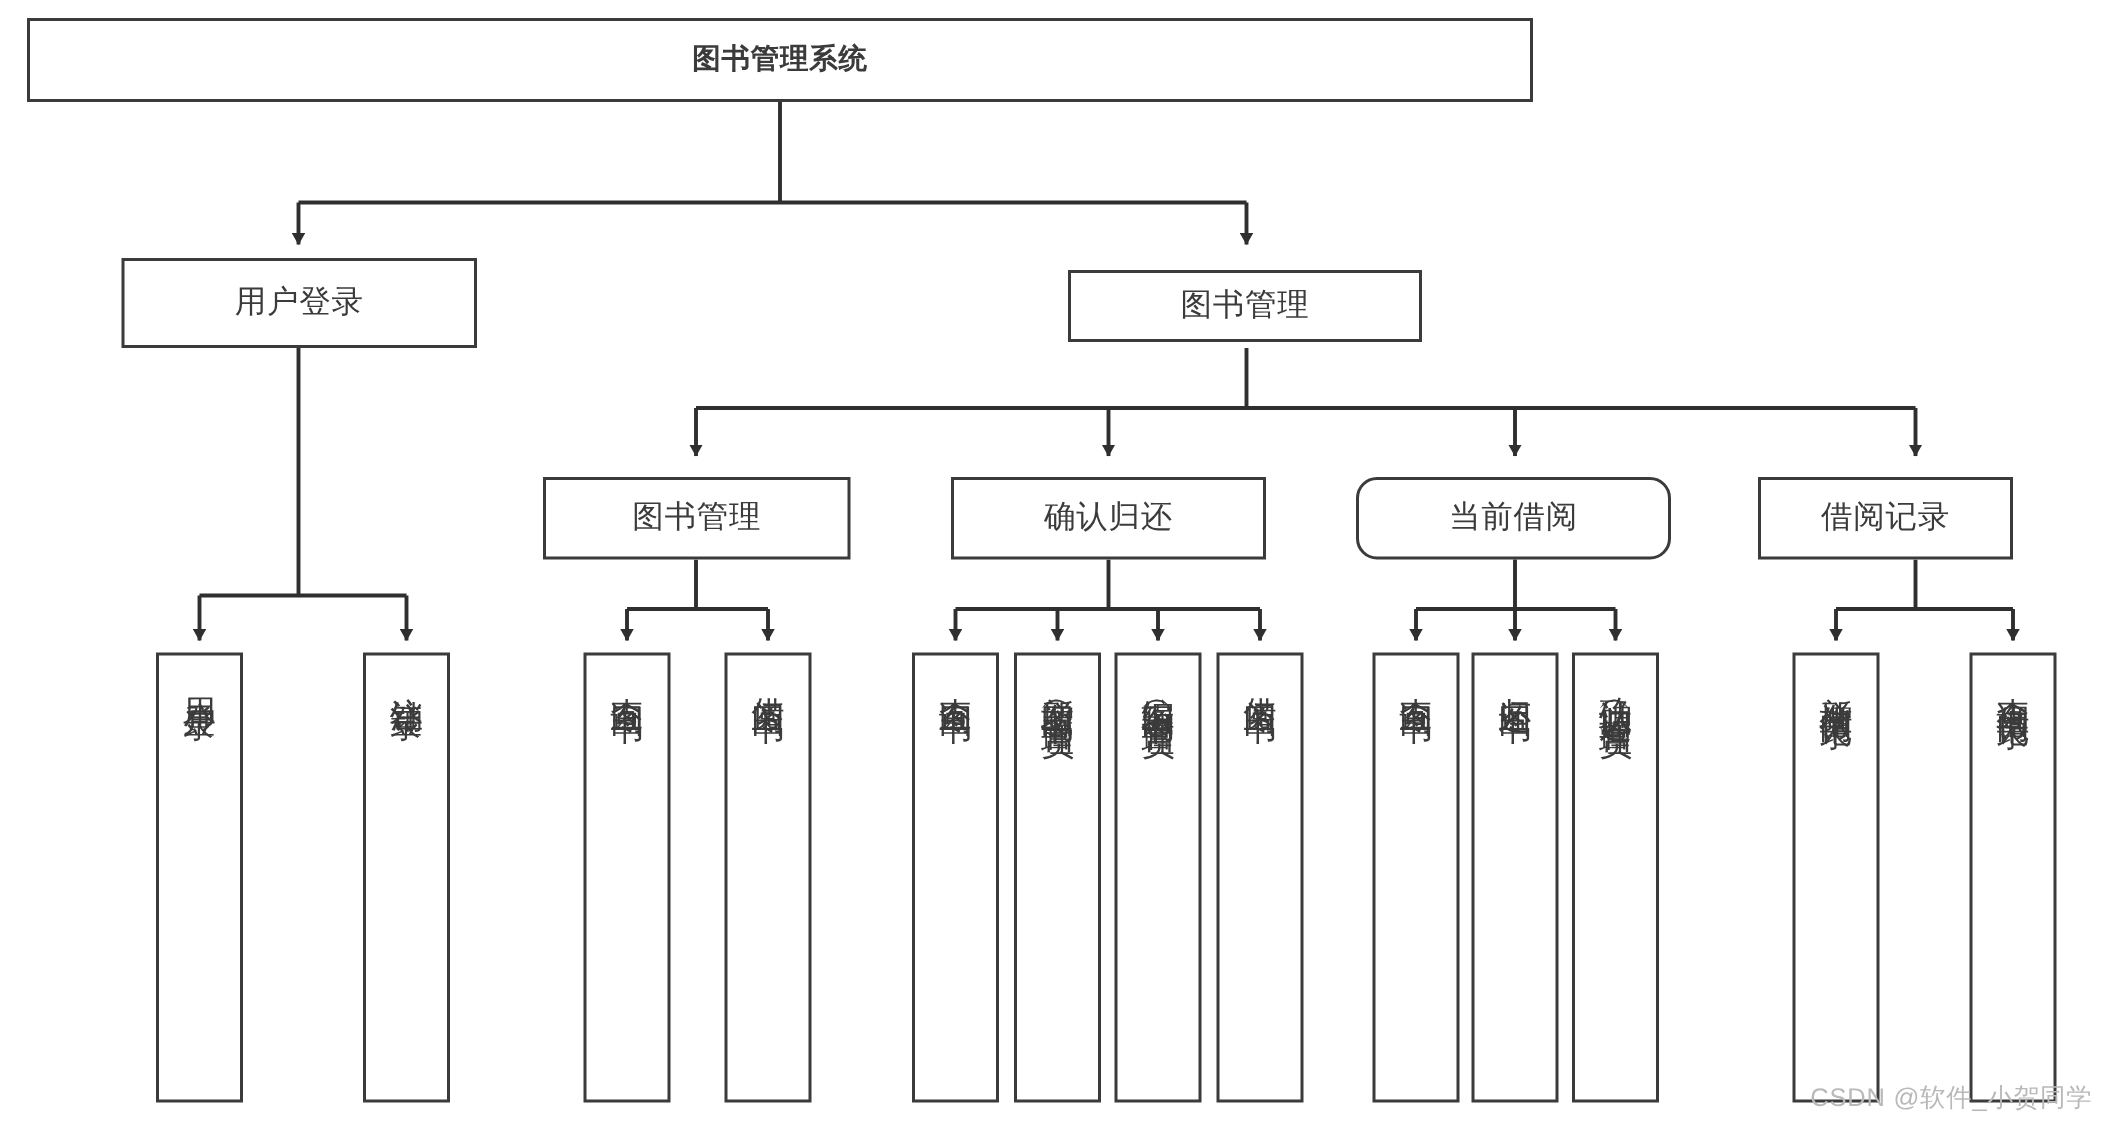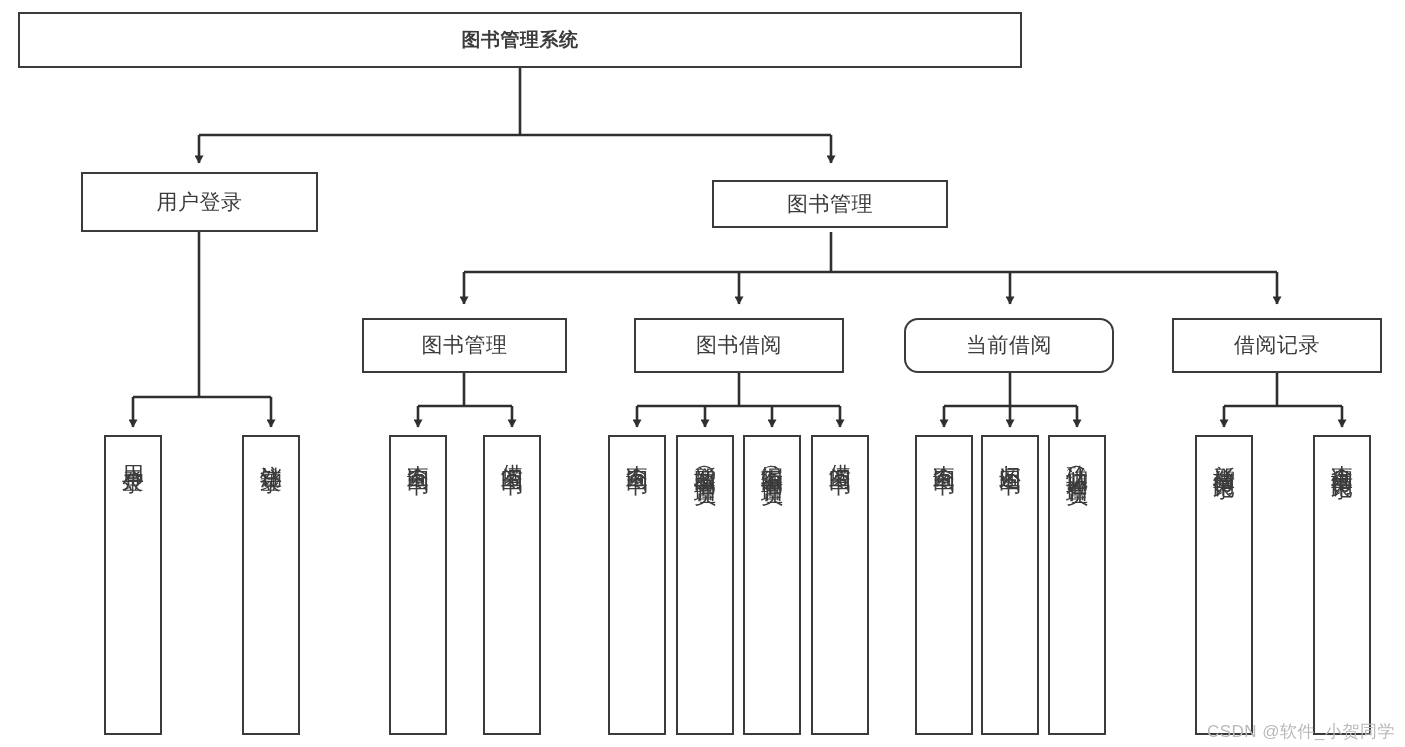--- a/index.html
+++ b/index.html
@@ -138,26 +138,26 @@
     <span class="node-label">用户登录</span>
   </div>
   <div class="node horiz" style="left:712px; top:180px; width:236px; height:48px;">
     <span class="node-label">图书管理</span>
   </div>
 
   <div class="node horiz" style="left:362px; top:318px; width:205px; height:55px;">
     <span class="node-label">图书管理</span>
   </div>
   <div class="node horiz" style="left:634px; top:318px; width:210px; height:55px;">
-    <span class="node-label">图书借阅</span>
+    <span class="node-label">确认归还</span>
   </div>
   <div class="node horiz" style="left:904px; top:318px; width:210px; height:55px;border-radius:14px;">
     <span class="node-label">当前借阅</span>
   </div>
-  <div class="node horiz" style="left:1172px; top:318px; width:210px; height:55px;">
+  <div class="node horiz" style="left:1172px; top:318px; width:170px; height:55px;">
     <span class="node-label">借阅记录</span>
   </div>
 
   <div class="node vert" style="left:104px; top:435px; width:58px; height:300px;">
     <span class="node-label">用户登录</span>
   </div>
   <div class="node vert" style="left:242px; top:435px; width:58px; height:300px;">
     <span class="node-label">注销登录</span>
   </div>
 

